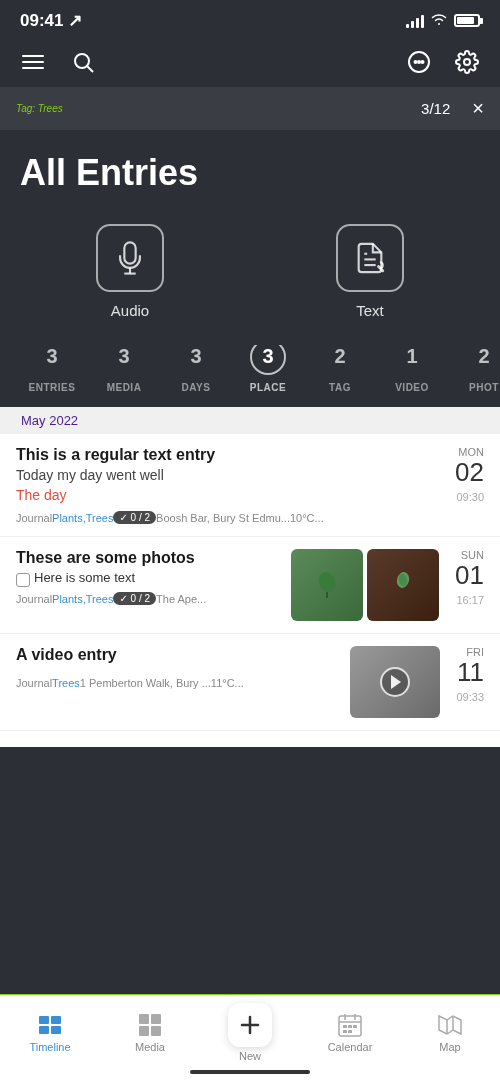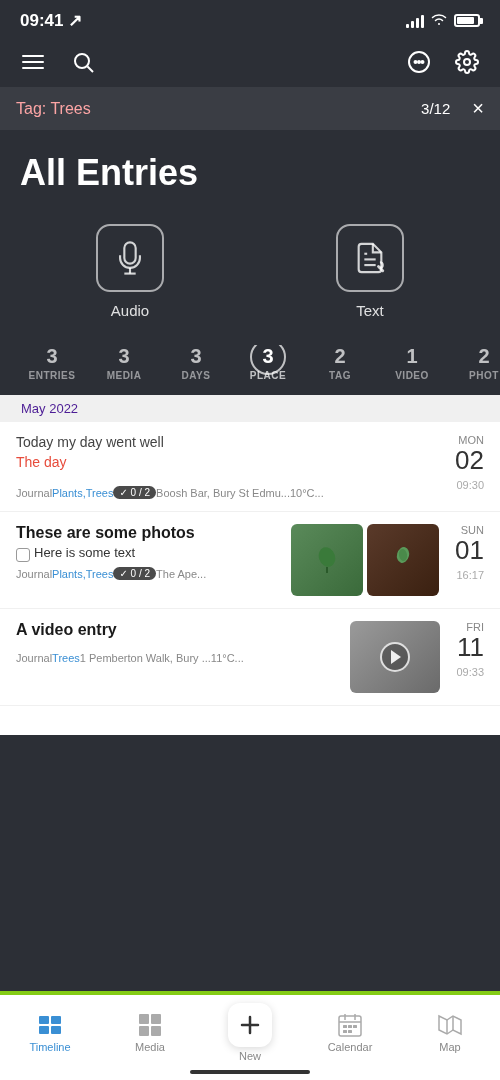--- a/index.html
+++ b/index.html
@@ -94,21 +94,21 @@
     .search-svg, .more-svg, .settings-svg { width: 24px; height: 24px; }
 
     
     .tag-bar {
       background: #3a3d44;
       padding: 10px 16px;
       display: flex;
       align-items: center;
       justify-content: space-between;
     }
-    .tag-label { font-size: 16px; font-weight: 500; color: #fca5a5; }
+    .tag-label { font-size: 10px; font-weight: 500; color: #84cc16; font-style: italic; }
     .tag-count { font-size: 15px; color: #fff; display: flex; align-items: center; gap: 10px; }
     .close-btn { font-size: 20px; color: #fff; cursor: pointer; }
 
     
     .entries-heading {
       padding: 22px 20px 10px;
       background: #2c2f36;
     }
     .entries-heading h1 { font-size: 36px; font-weight: 700; color: #fff; }
 
@@ -156,21 +156,21 @@
     .stat-item {
       display: flex;
       flex-direction: column;
       align-items: center;
       min-width: 72px;
       cursor: pointer;
       position: relative;
     }
     .stat-item.active .stat-num { color: #fff; }
     .stat-num { font-size: 20px; font-weight: 700; color: rgba(255,255,255,0.7); }
-    .stat-label { font-size: 10px; font-weight: 600; letter-spacing: 0.5px; color: rgba(255,255,255,0.5); text-transform: uppercase; margin-top: 2px; }
+    .stat-label { font-size: 10px; font-weight: 600; letter-spacing: 0.5px; color: rgba(255,255,255,0.5); text-transform: uppercase; margin-top: 14px; }
     .stat-item.active .stat-label { color: rgba(255,255,255,0.7); }
     .active-indicator {
       width: 36px;
       height: 36px;
       border: 2px solid rgba(255,255,255,0.7);
       border-radius: 50%;
       position: absolute;
       top: -6px;
       left: 50%;
       transform: translateX(-50%);
@@ -193,21 +193,21 @@
       background: #fff;
       padding: 12px 16px;
       display: flex;
       border-bottom: 1px solid #f0f0f0;
       gap: 10px;
     }
     .entry-content { flex: 1; min-width: 0; }
     .entry-title { font-size: 16px; font-weight: 600; color: #1a1a1a; margin-bottom: 3px; }
     .entry-body { font-size: 14px; color: #444; margin-bottom: 4px; }
     .entry-body.highlight { font-size: 13px; color: #333; }
-    .entry-red { color: #e74c3c; font-size: 14px; font-weight: 500; margin-bottom: 16px; }
+    .entry-red { color: #e74c3c; font-size: 14px; font-weight: 500; margin-bottom: 8px; }
     .entry-meta {
       display: flex;
       align-items: center;
       flex-wrap: wrap;
       margin-top: 2px;
     }
     .meta-journal { font-size: 11px; color: #888; }
     .meta-tag { font-size: 11px; color: #3a8fd4; font-weight: 500; }
     .meta-check {
       background: #4a4a4a;
@@ -282,21 +282,21 @@
       gap: 0;
     }
 
     
     .bottom-nav {
       position: absolute;
       bottom: 0;
       left: 0;
       right: 0;
       background: #fff;
-      border-top: 4px solid #84cc16;
+      border-top: 1px solid #84cc16;
     }
     .nav-items {
       display: flex;
       justify-content: space-around;
       align-items: center;
       padding: 8px 0 4px;
     }
     .nav-item {
       display: flex;
       flex-direction: column;
@@ -469,20 +469,21 @@
     </div>
   </div>
 </div>
 
 <div class="entries-list" style="height:340px;">
 
   <div class="month-header">May 2022</div>
 
   <div class="entry-item" style="align-items:flex-start;">
     <div class="entry-content">
+      <div class="entry-title">This is a regular text entry</div>
       <div class="entry-body">Today my day went well</div>
       <div class="entry-red">The day</div>
       <div class="entry-meta">
         <span class="meta-journal">Journal</span>
         <span class="meta-tag">Plants,</span>
         <span class="meta-tag">Trees</span>
         <span class="meta-check">✓ 0 / 2</span>
         <span class="meta-location">Boosh Bar, Bury St Edmu...</span>
         <span class="meta-temp">10°C...</span>
       </div>

